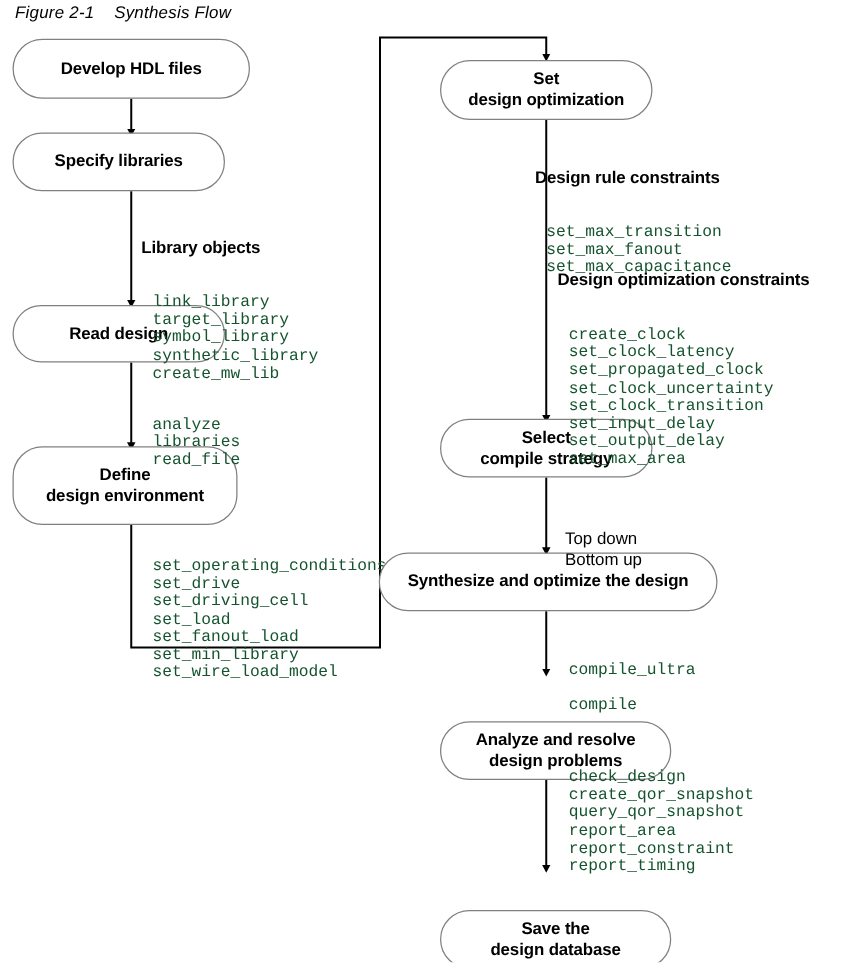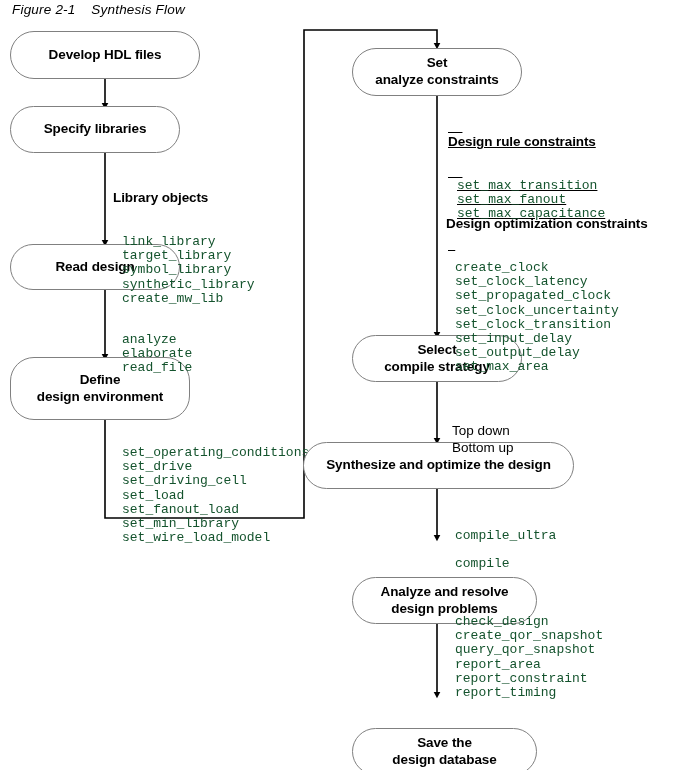--- a/index.html
+++ b/index.html
@@ -146,37 +146,37 @@
     <span class="ann-head">Library objects</span>
     <span class="ann-cmds indent-cmds">link_library
 target_library
 symbol_library
 synthetic_library
 create_mw_lib</span>
   </div>
 
   <div class="ann" style="left:122px; top:303px;">
     <span class="ann-cmds">analyze
-elaborate
+libraries
 read_file</span>
   </div>
 
   <div class="ann" style="left:122px; top:416px;">
     <span class="ann-cmds">set_operating_conditions
 set_drive
 set_driving_cell
 set_load
 set_fanout_load
 set_min_library
 set_wire_load_model</span>
   </div>
 
   <div class="node" style="left:352px; top:48px; width:170px; height:48px; border-radius:24px;">
     <span class="node-label">Set
-analyze constraints</span>
+design optimization</span>
   </div>
 
   <div class="node" style="left:352px; top:335px; width:170px; height:47px; border-radius:24px;">
     <span class="node-label">Select
 compile strategy</span>
   </div>
 
   <div class="node" style="left:303px; top:442px; width:271px; height:47px; border-radius:24px;">
     <span class="node-label">Synthesize and optimize the design</span>
   </div>
@@ -184,21 +184,21 @@
   <div class="node" style="left:352px; top:539px; width:185px; height:47px; border-radius:24px;margin-top:38px;">
     <span class="node-label">Analyze and resolve
 design problems</span>
   </div>
 
   <div class="node" style="left:352px; top:696px; width:185px; height:47px; border-radius:24px;margin-top:32px;">
     <span class="node-label">Save the
 design database</span>
   </div>
 
-  <div class="ann" style="left:448px; top:104px;text-decoration:underline;">
+  <div class="ann" style="left:428px; top:104px;">
     <span class="ann-head">Design rule constraints</span>
     <span class="ann-cmds indent-cmds">set_max_transition
 set_max_fanout
 set_max_capacitance</span>
   </div>
 
   <div class="ann" style="left:446px; top:186px;">
     <span class="ann-head">Design optimization constraints</span>
     <span class="ann-cmds indent-cmds">create_clock
 set_clock_latency

